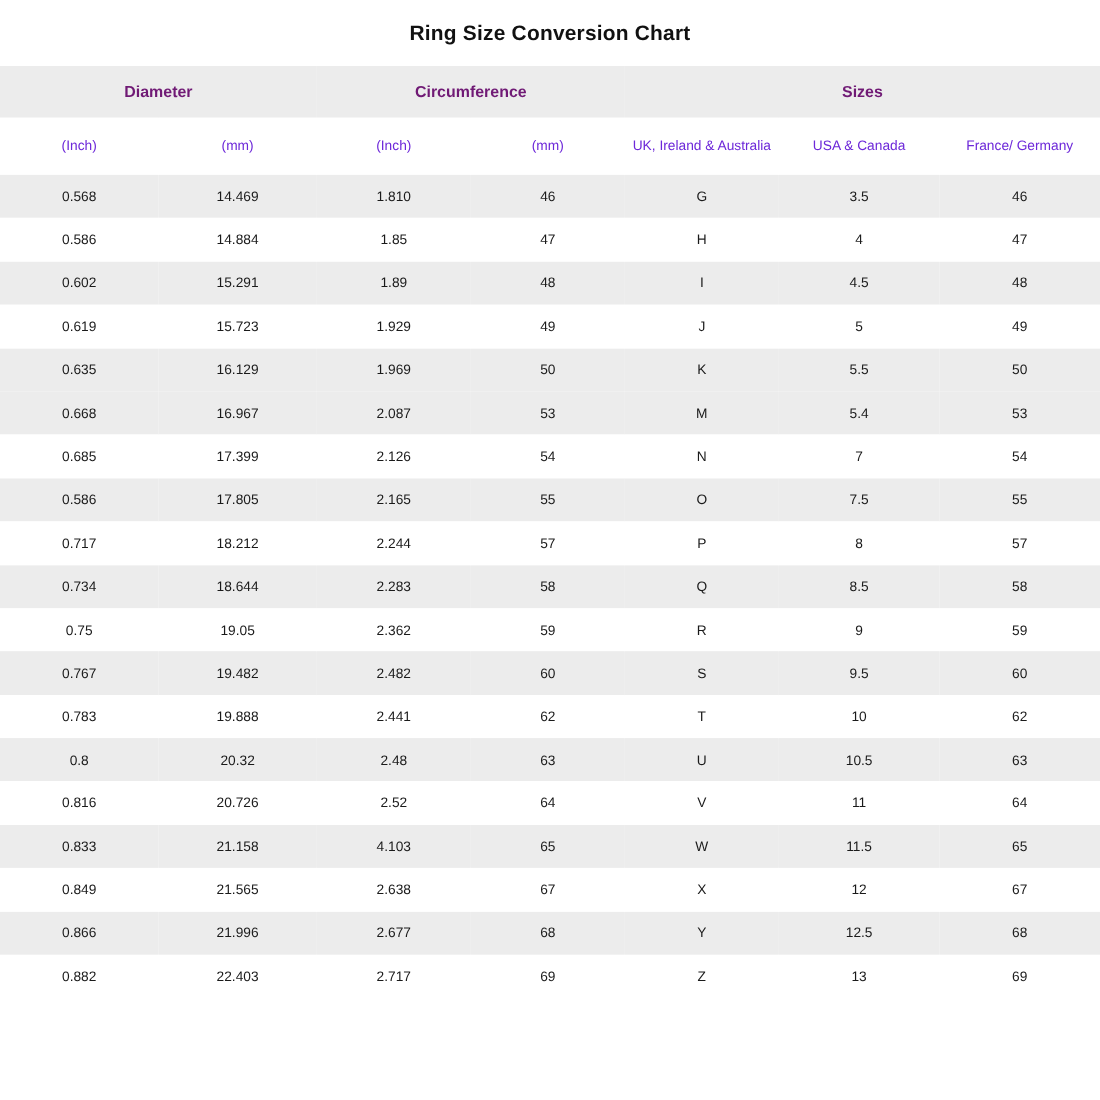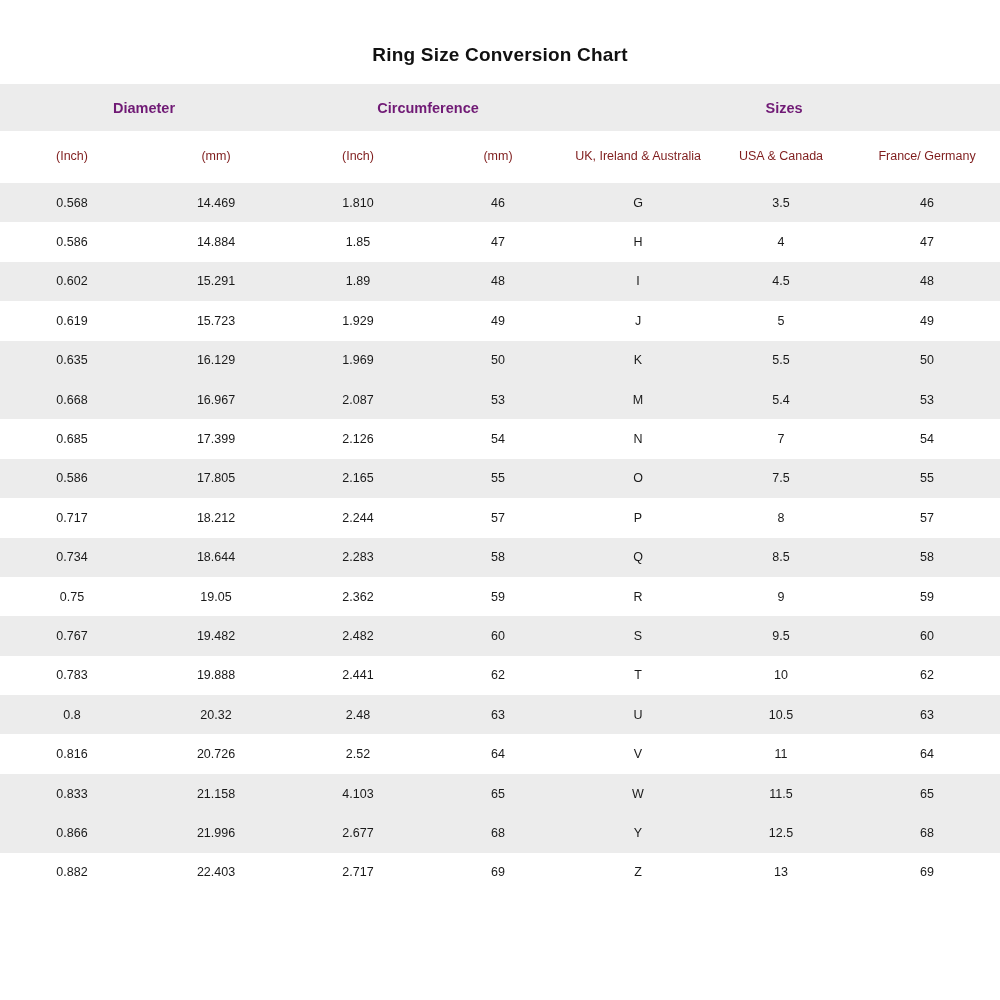--- a/index.html
+++ b/index.html
@@ -20,21 +20,20 @@
     box-sizing: border-box;
   }
   .chart-title {
     text-align: center;
     font-size: 19px;
     font-weight: bold;
     color: #111111;
     padding-top: 20px;
     padding-bottom: 18px;
     letter-spacing: 0.2px;
-    margin-top: 24px;
   }
   table.size-table {
     width: 1000px;
     border-collapse: collapse;
     table-layout: fixed;
   }
   table.size-table td,
   table.size-table th {
     text-align: center;
     vertical-align: middle;
@@ -51,21 +50,21 @@
     font-weight: bold;
     color: #701a75;
   }
   
   tr.sub-head {
     background: #ffffff;
     height: 52px;
   }
   tr.sub-head th {
     font-size: 12.5px;
-    color: #7f1d1d;
+    color: #6d28d9;
     font-weight: normal;
     line-height: 1.25;
     padding: 0 6px;
   }
   
   tr.data-row {
     height: 39.4px;
     font-size: 12.5px;
     color: #1a1a1a;
   }
@@ -255,20 +254,29 @@
         </tr>
         <tr class="data-row shade">
           <td>0.833</td>
           <td>21.158</td>
           <td>4.103</td>
           <td>65</td>
           <td>W</td>
           <td>11.5</td>
           <td>65</td>
         </tr>
+        <tr class="data-row plain">
+          <td>0.849</td>
+          <td>21.565</td>
+          <td>2.638</td>
+          <td>67</td>
+          <td>X</td>
+          <td>12</td>
+          <td>67</td>
+        </tr>
         <tr class="data-row shade">
           <td>0.866</td>
           <td>21.996</td>
           <td>2.677</td>
           <td>68</td>
           <td>Y</td>
           <td>12.5</td>
           <td>68</td>
         </tr>
         <tr class="data-row plain">

